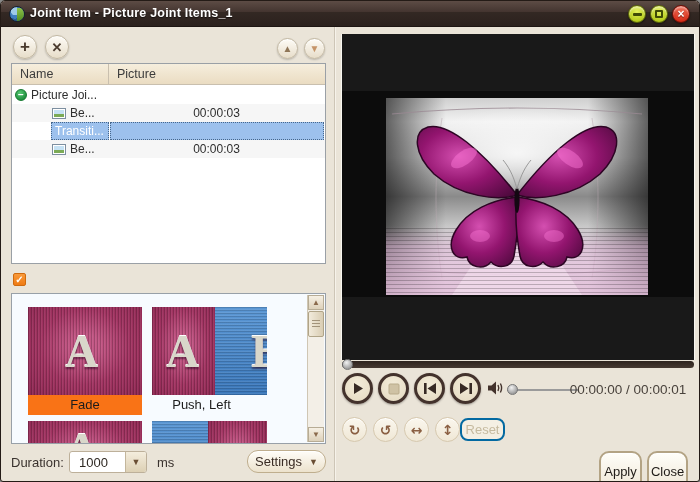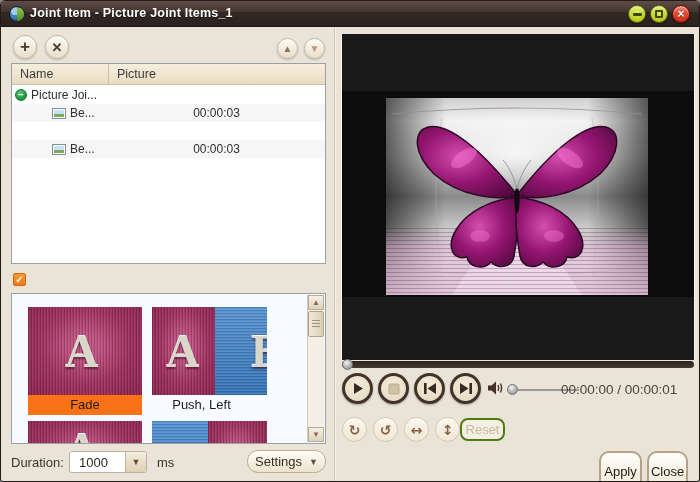--- a/index.html
+++ b/index.html
@@ -135,31 +135,31 @@
   #seek-knob { left:341px; top:358px; }
 
   
   .transport { position:absolute; top:372px; width:31px; height:31px; border-radius:50%;
     background:radial-gradient(circle at 50% 35%, #f3ecd9, #e4d9c0); border:3px solid #43322c;
     box-shadow:0 1px 2px rgba(0,0,0,.3); display:flex; align-items:center; justify-content:center; cursor:pointer; }
   #t-play { left:341px; } #t-stop { left:377px; } #t-prev { left:413px; } #t-next { left:449px; }
   #vol-icon { position:absolute; left:486px; top:379px; width:18px; height:16px; cursor:pointer; }
   #vol-line { position:absolute; left:506px; top:388px; width:72px; height:2px; background:#9a9a9a; border-radius:1px; }
   #vol-knob { left:506px; top:383px; }
-  #time-display { position:absolute; left:560px; top:381px; width:134px; text-align:left;
+  #time-display { position:absolute; left:560px; top:381px; width:134px; text-align:center;
     font-size:13.5px; color:#49423c; }
 
   
   .xf { position:absolute; top:416px; width:25px; height:25px; border-radius:50%;
     background:linear-gradient(#fbf7ee,#efe7d5); border:1px solid #d6c8ae;
     box-shadow:inset 0 1px 0 #fff; display:flex; align-items:center; justify-content:center;
     font-family:"DejaVu Sans", sans-serif; font-size:14px; font-weight:bold; color:#8a5f42; cursor:pointer; }
   #xf-rotcw { left:341px; } #xf-rotccw { left:372px; } #xf-fliph { left:403px; } #xf-flipv { left:434px; }
   #reset-btn { position:absolute; left:459px; top:417px; width:45px; height:23px; border-radius:8px;
-    background:#f4efe3; border:2px solid #4d7c0f; color:#c6ba9f; font-size:13px;
+    background:#f4efe3; border:2px solid #0369a1; color:#c6ba9f; font-size:13px;
     display:flex; align-items:center; justify-content:center; cursor:default; }
 
   
   .footer-btn { position:absolute; top:450px; height:40px; border-radius:10px;
     background:linear-gradient(#fffef9,#efe7d6); border:2px solid #b3a384;
     box-shadow:inset 0 1px 0 #fff; display:flex; align-items:center; justify-content:center;
     font-size:13px; color:#1f1b17; cursor:pointer; }
   #apply-btn { left:598px; width:43px; }
   #close-btn { left:646px; width:41px; }
 
@@ -210,20 +210,26 @@
       <span class="disc">−</span>
       <span class="nm0">Picture Joi...</span>
     </div>
 
     <div class="trow alt" style="top:40px;">
       <span class="img-ico"></span>
       <span class="nm1">Be...</span>
       <span class="row-dur">00:00:03</span>
     </div>
 
+    <div class="trow" style="top:58px;">
+      <span class="sel-name">
+        <span>Transiti...</span>
+      </span>
+      <span class="sel-dur"></span>
+    </div>
 
     <div class="trow alt" style="top:76px;">
       <span class="img-ico"></span>
       <span class="nm1">Be...</span>
       <span class="row-dur">00:00:03</span>
     </div>
   </div>
 
   <div id="enable-row">
     <span id="chk"><span>✓</span></span>

